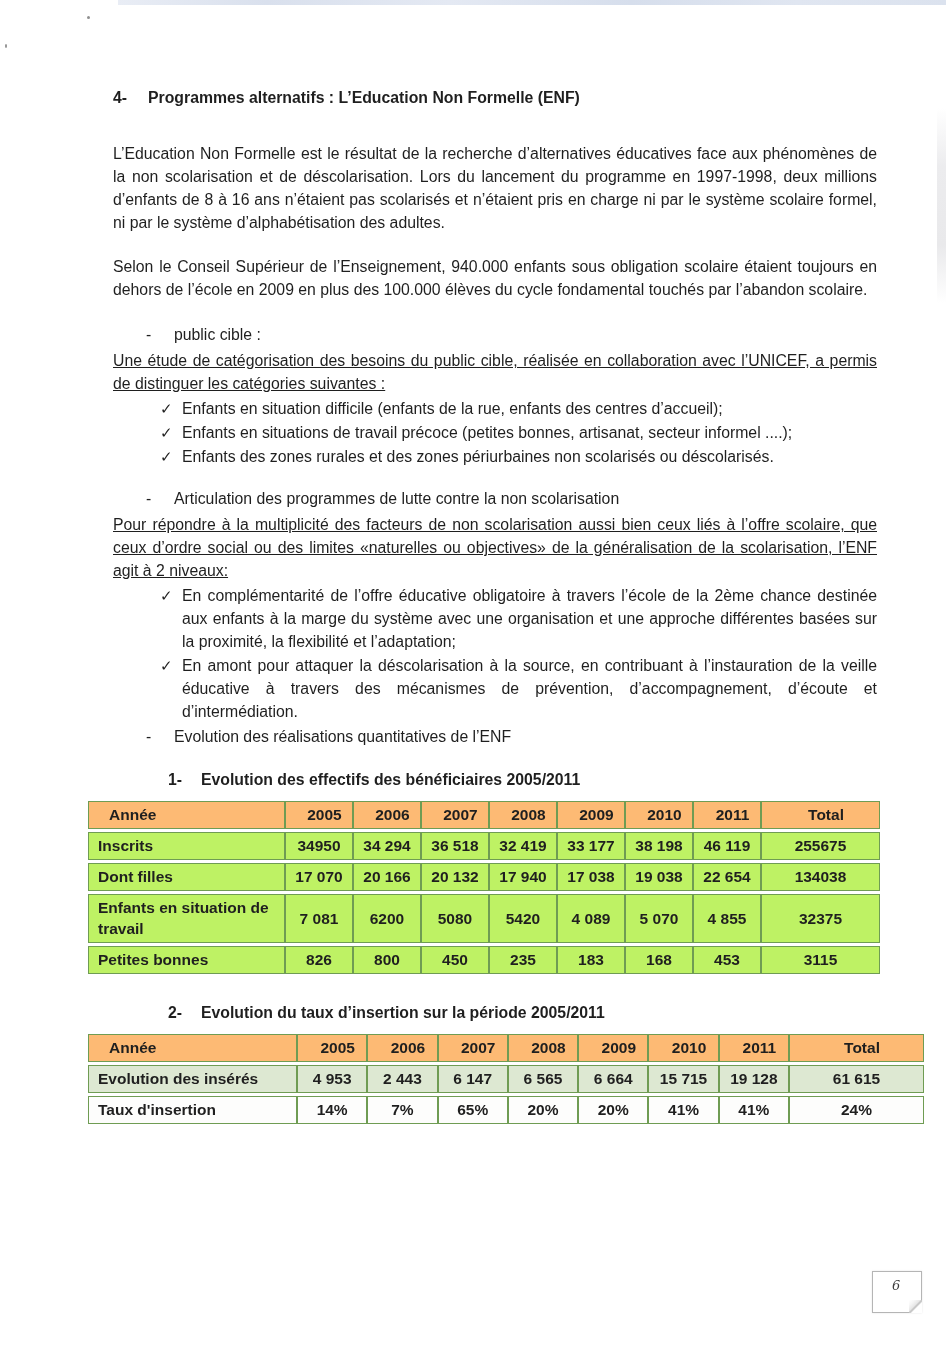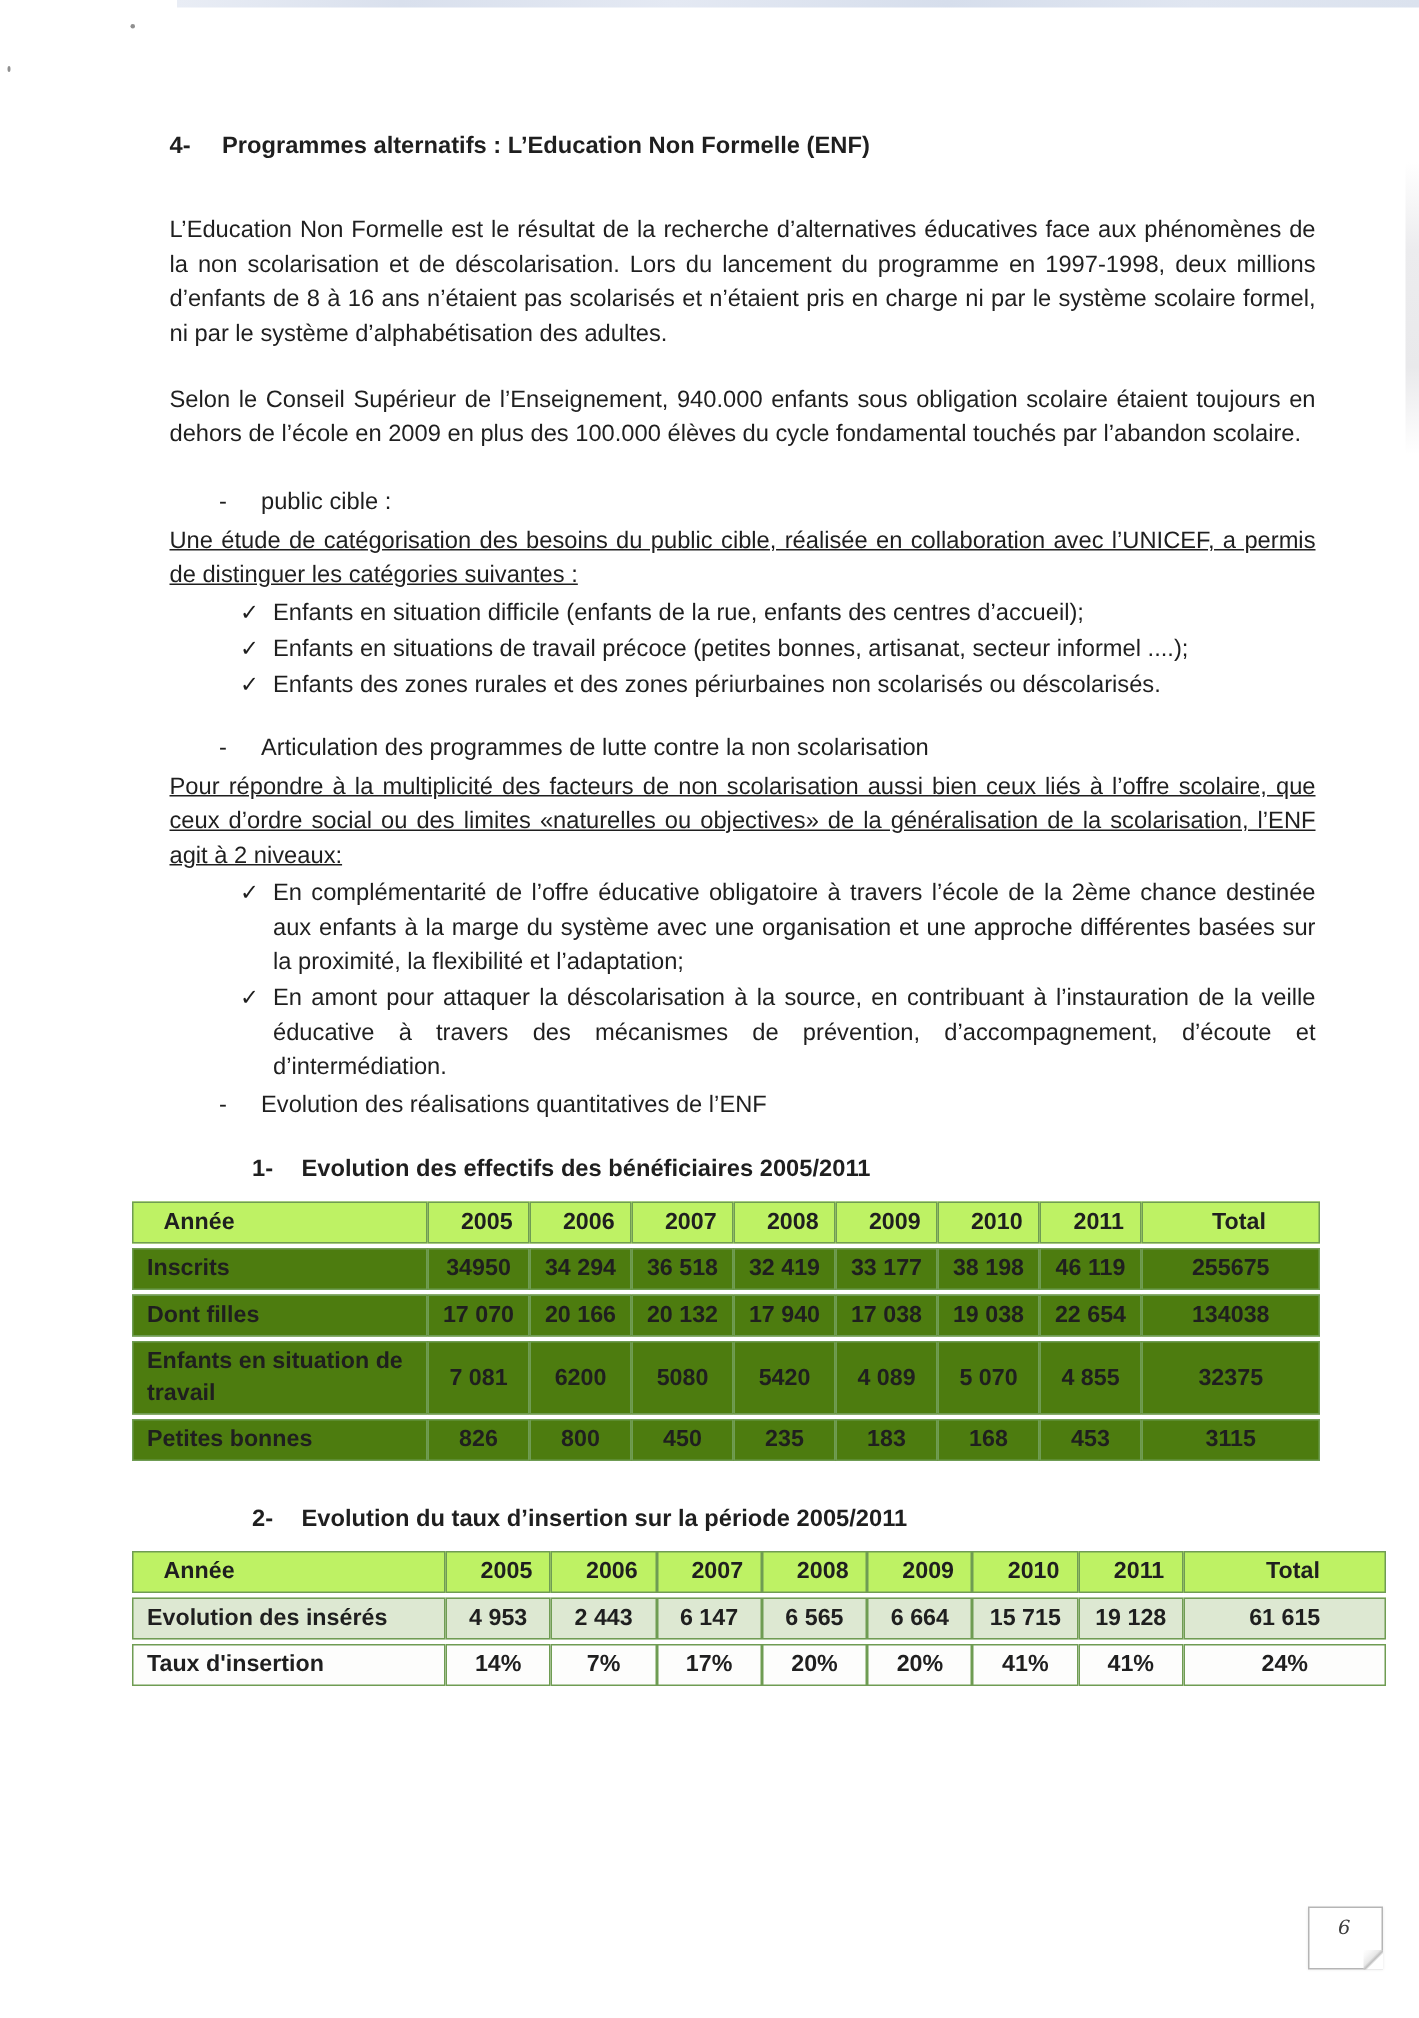--- a/index.html
+++ b/index.html
@@ -42,29 +42,29 @@
 
   .tbl-title { display:flex; font-weight:bold; margin:20px 0 7px 55px; }
   .tbl-title .t-num { width:33px; flex:0 0 33px; }
   .tbl-title.second { margin-top:24px; }
 
   table.tbl {
     border-collapse:separate; border-spacing:0 3px; table-layout:fixed;
     margin-left:-25px; font-weight:bold; font-size:15.5px; line-height:21px;
   }
   .tbl th, .tbl td { border:1.5px solid #6f9c53; padding:2px 9px 3px 9px; overflow:hidden; }
-  .tbl thead th { text-align:center; background:#bef264;padding-left:20px; }
+  .tbl thead th { text-align:center; background:#fdba74;padding-left:20px; }
   .tbl thead th:first-child { text-align:left; }
   .tbl tbody td { text-align:center; vertical-align:middle; }
   .tbl tbody td.rowlabel { text-align:left; }
 
   #table1 { width:792px; }
   #table1 thead th:first-child { width:166px; }
   #table1 thead th:last-child { width:88px; }
-  #table1 tbody td { background:#4d7c0f; }
+  #table1 tbody td { background:#bef264; }
 
   #table2 { width:836px; }
   #table2 thead th:first-child { width:178px; }
   #table2 thead th:last-child { width:104px; }
   #table2 tbody tr:nth-child(odd) td { background:#dde8d2; }
   #table2 tbody tr:nth-child(even) td { background:#fdfdfc; }
 
   .page-badge {
     position:absolute; left:872px; top:1271px; width:48px; height:40px;
     background:#ffffff; border:1px solid #b5b5b5; box-shadow:0 0 2px rgba(0,0,0,0.10);
@@ -233,21 +233,21 @@
             <td>6 565</td>
             <td>6 664</td>
             <td>15 715</td>
             <td>19 128</td>
             <td>61 615</td>
           </tr>
           <tr>
             <td class="rowlabel">Taux d'insertion</td>
             <td>14%</td>
             <td>7%</td>
-            <td>17%</td>
+            <td>65%</td>
             <td>20%</td>
             <td>20%</td>
             <td>41%</td>
             <td>41%</td>
             <td>24%</td>
           </tr>
         </tbody>
     </table>
 
   </div>

